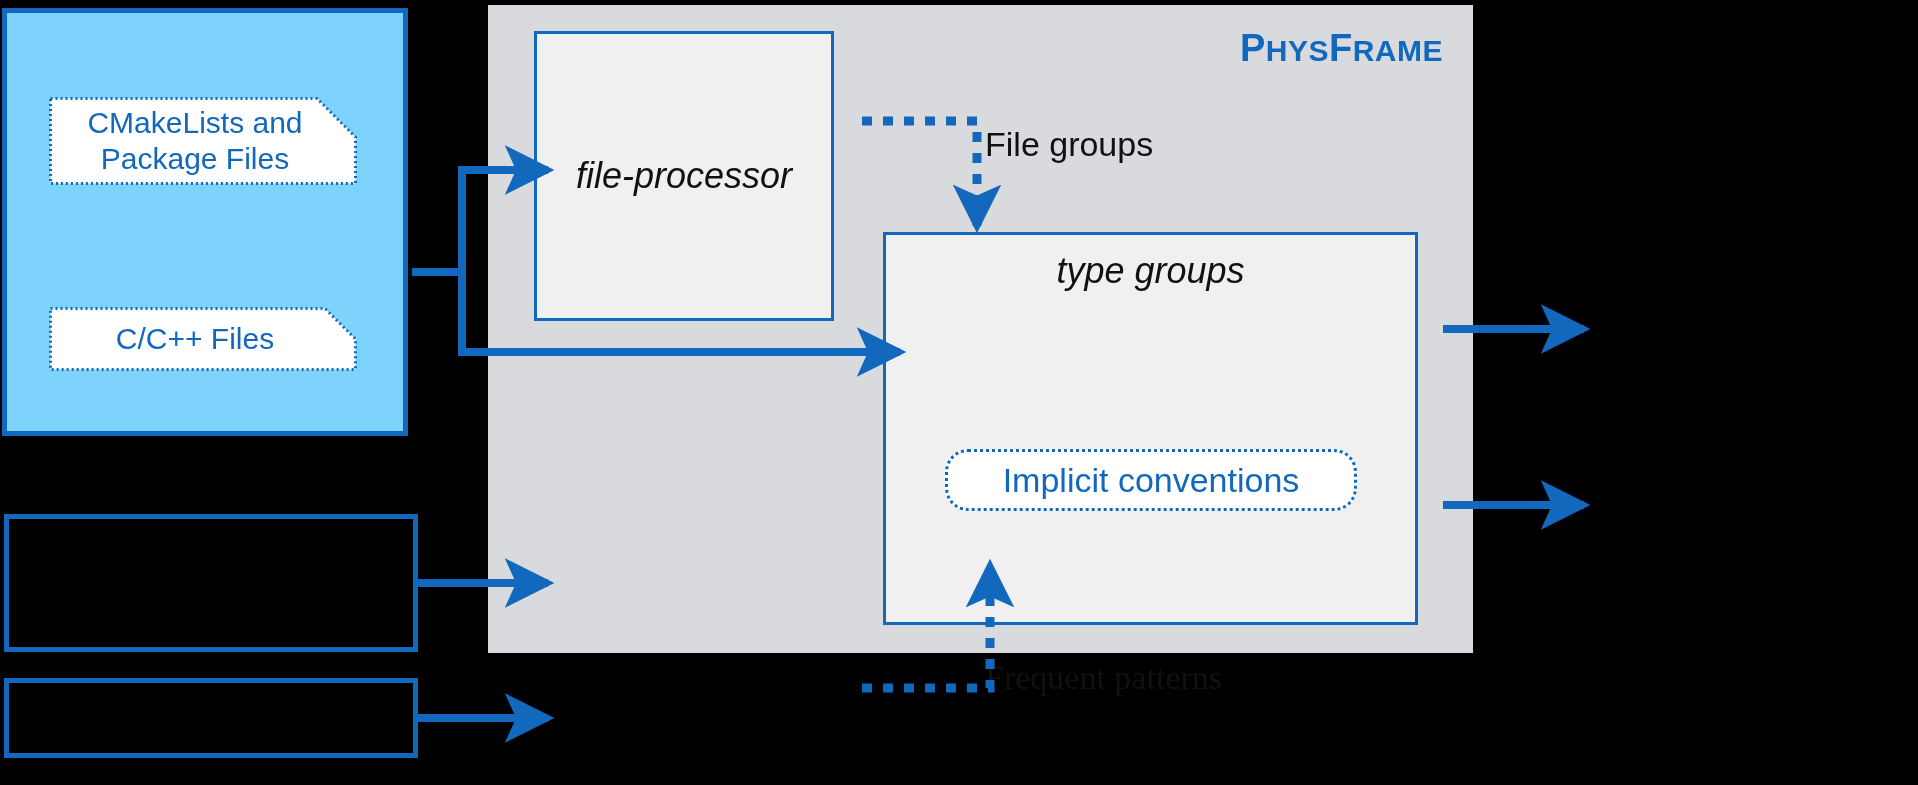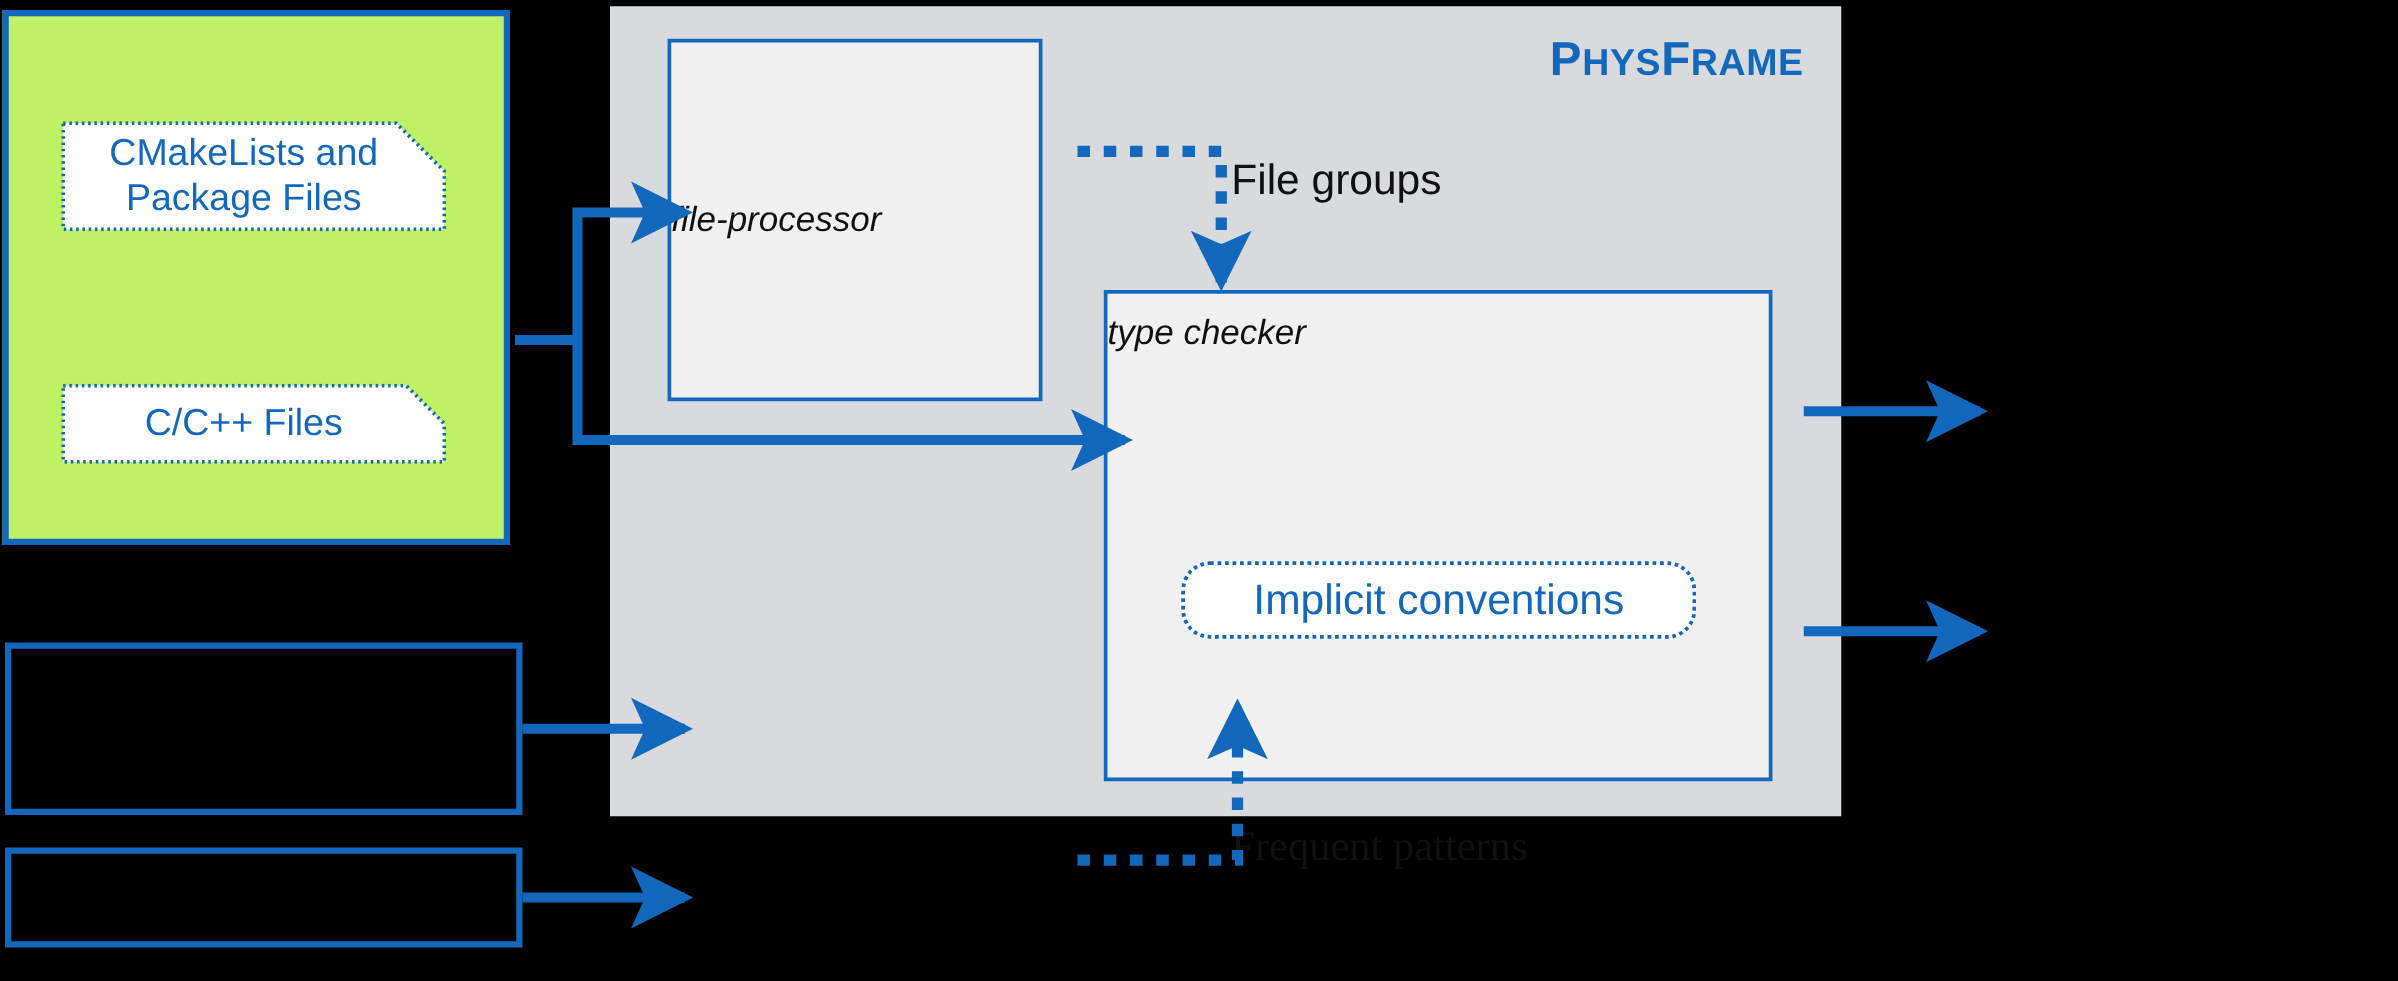--- a/index.html
+++ b/index.html
@@ -16,21 +16,21 @@
     font-family: "Liberation Sans", sans-serif;
   }
 
   
   #left-panel {
     position: absolute;
     left: 2px; top: 8px;
     width: 406px; height: 428px;
     border: 5px solid #1268bc;
     box-sizing: border-box;
-    background: #bef264;
+    background: #7dd3fc;
   }
 
   
   .doc {
     position: absolute;
   }
   .doc svg { position: absolute; left: 0; top: 0; }
   .doc .doc-label {
     position: absolute;
     left: 0; top: 0;
@@ -71,24 +71,24 @@
   }
   #frame-title .sc { font-size: 30px; }
 
   .module {
     position: absolute;
     background: #f0f0f0;
     border: 3px solid #1268bc;
     box-sizing: border-box;
     color: #111111;
     font-style: italic;
-    font-size: 28px;
+    font-size: 36px;
     display: flex;
     align-items: center;
-    justify-content: flex-start;
+    justify-content: center;
     text-align: center;
     line-height: 1.22;
   }
   .module.top-align { align-items: flex-start; padding-top: 14px; }
 
   .conv-box {
     position: absolute;
     background: #ffffff;
     border: 3px dotted #1268bc;
     box-sizing: border-box;
@@ -146,21 +146,21 @@
     <div id="frame-title">
       <span>P</span><span class="sc">HYS</span><span>F</span><span class="sc">RAME</span>
     </div>
 
     <div class="module" style="left:46px; top:26px; width:300px; height:290px;">
       <span>file-processor</span>
     </div>
 
 
     <div class="module top-align" style="left:395px; top:227px; width:535px; height:393px;">
-      <span>type checker</span>
+      <span>type groups</span>
     </div>
 
 
     <div class="conv-box" style="left:457px; top:444px; width:412px; height:62px;border-radius:23px;">
       <span>Implicit conventions</span>
     </div>
 
     <div class="edge-label" style="left:497px; top:100px;margin-top:20px;">File groups</div>
 
     <div class="edge-label" style="left:497px; top:654px;font-family:Liberation Serif, serif;">Frequent patterns</div>

